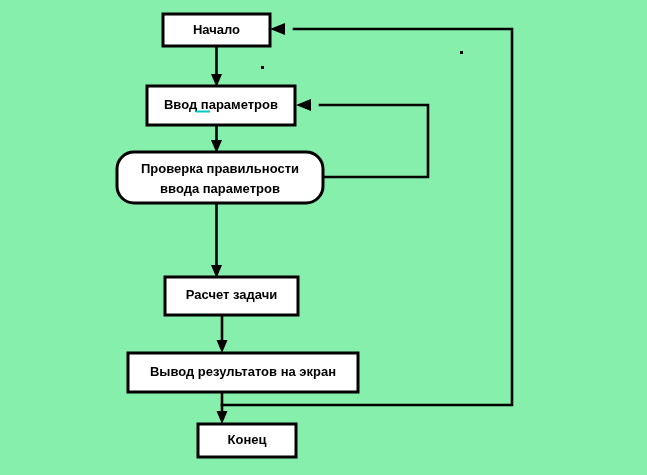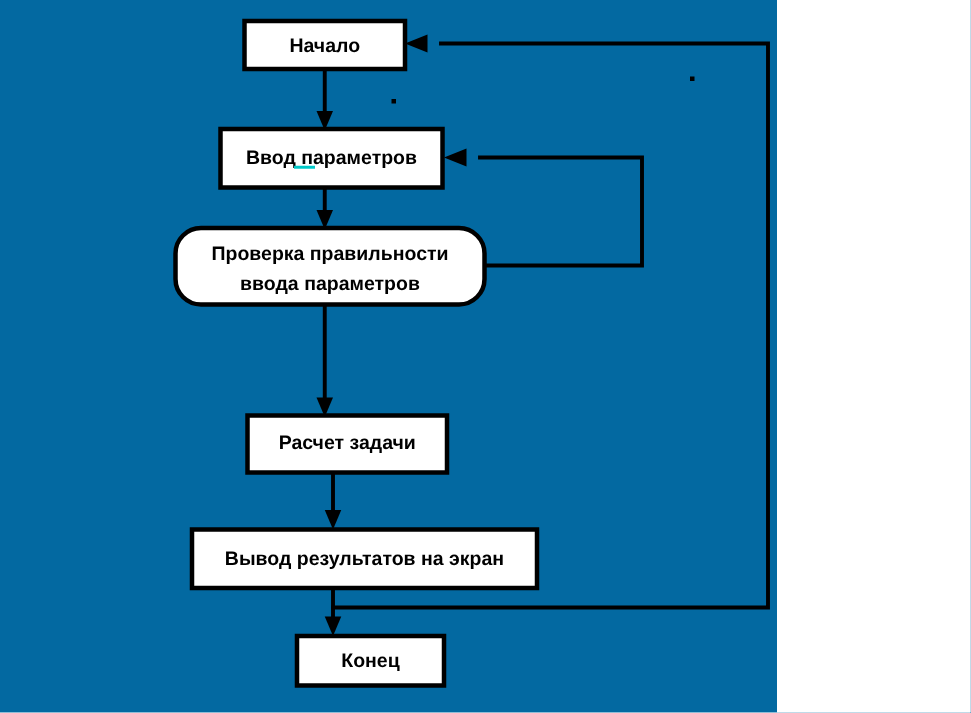--- a/index.html
+++ b/index.html
@@ -8,23 +8,23 @@
     background: #ffffff;
   }
   body {
     width: 647px;
     height: 475px;
     font-family: "Liberation Sans", sans-serif;
     overflow: hidden;
   }
   #flowchart-root {
     position: relative;
-    width: 518px;
+    width: 647px;
     height: 475px;
-    background: #0369a1;
+    background: #86efac;
   }
   svg#flow-svg {
     display: block;
     width: 647px;
     height: 475px;
   }
   .node-shape {
     fill: #ffffff;
     stroke: #000000;
     stroke-width: 3;

